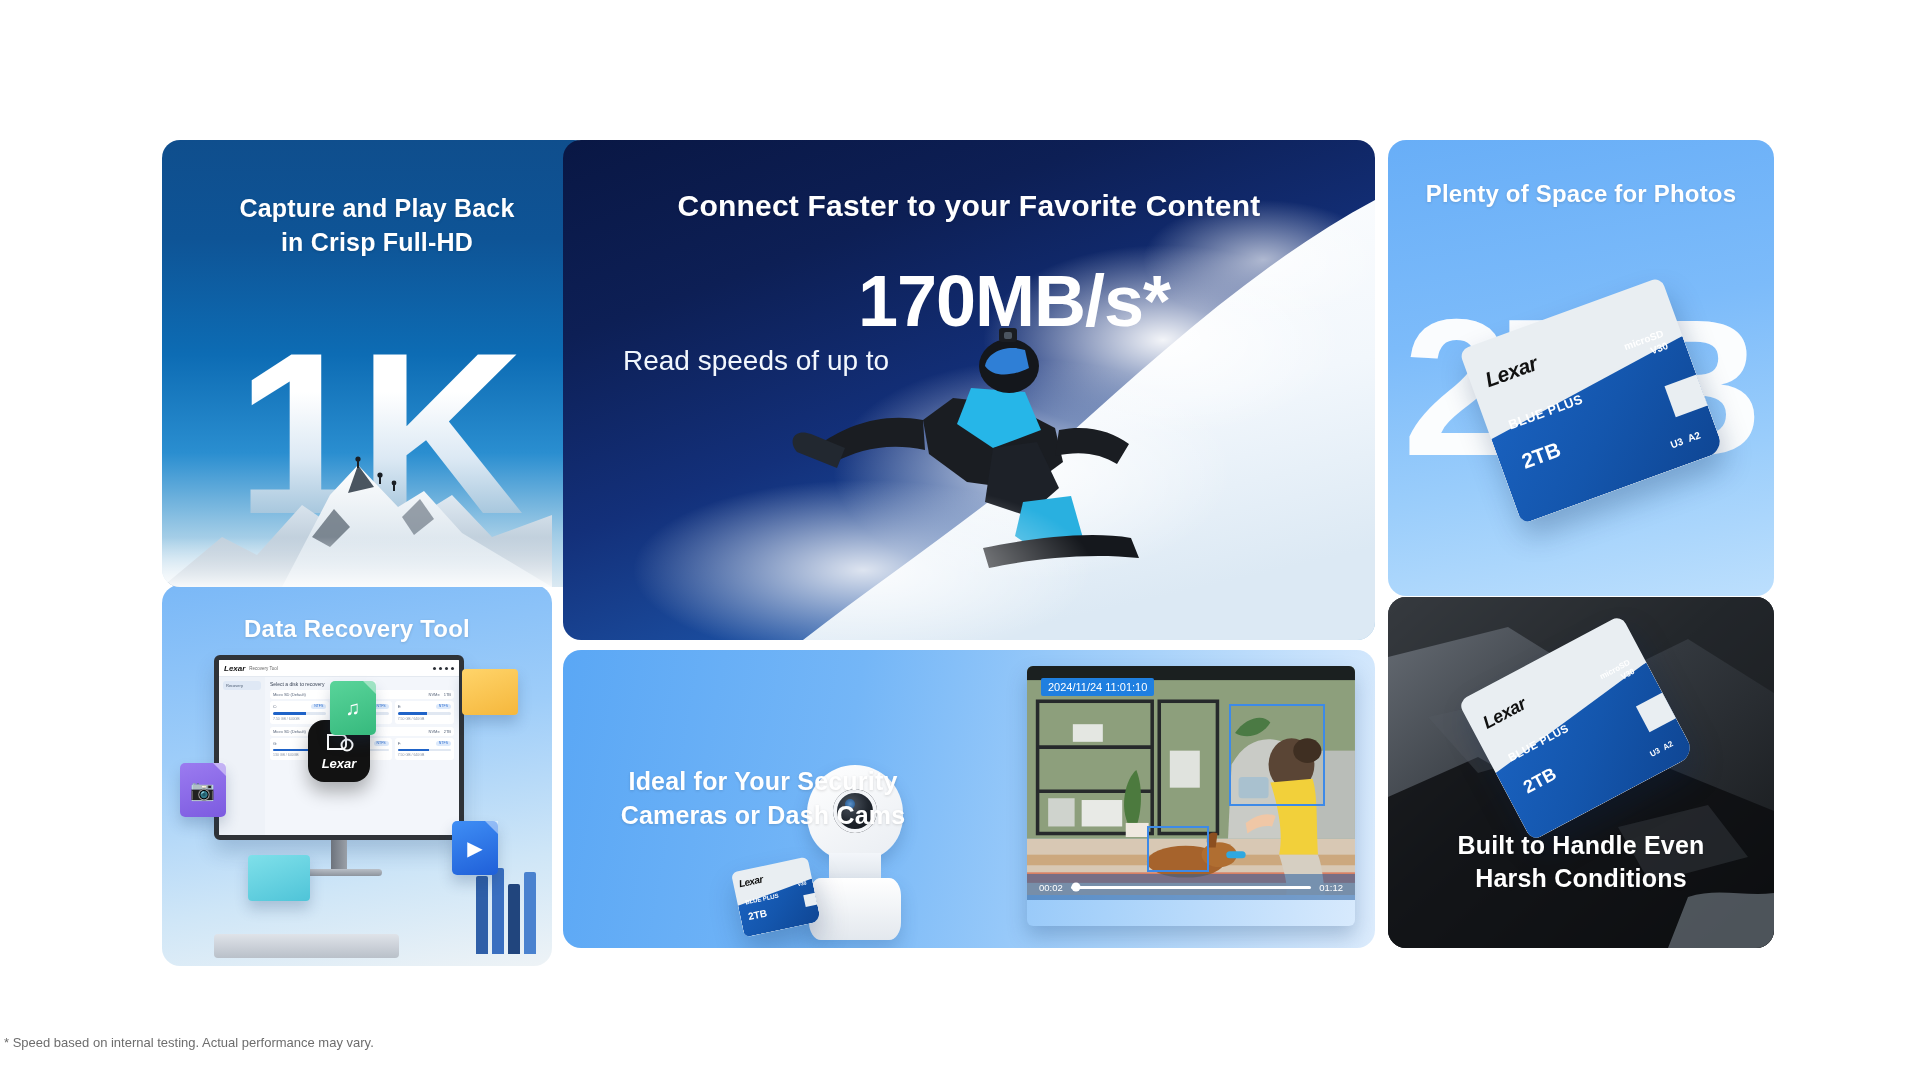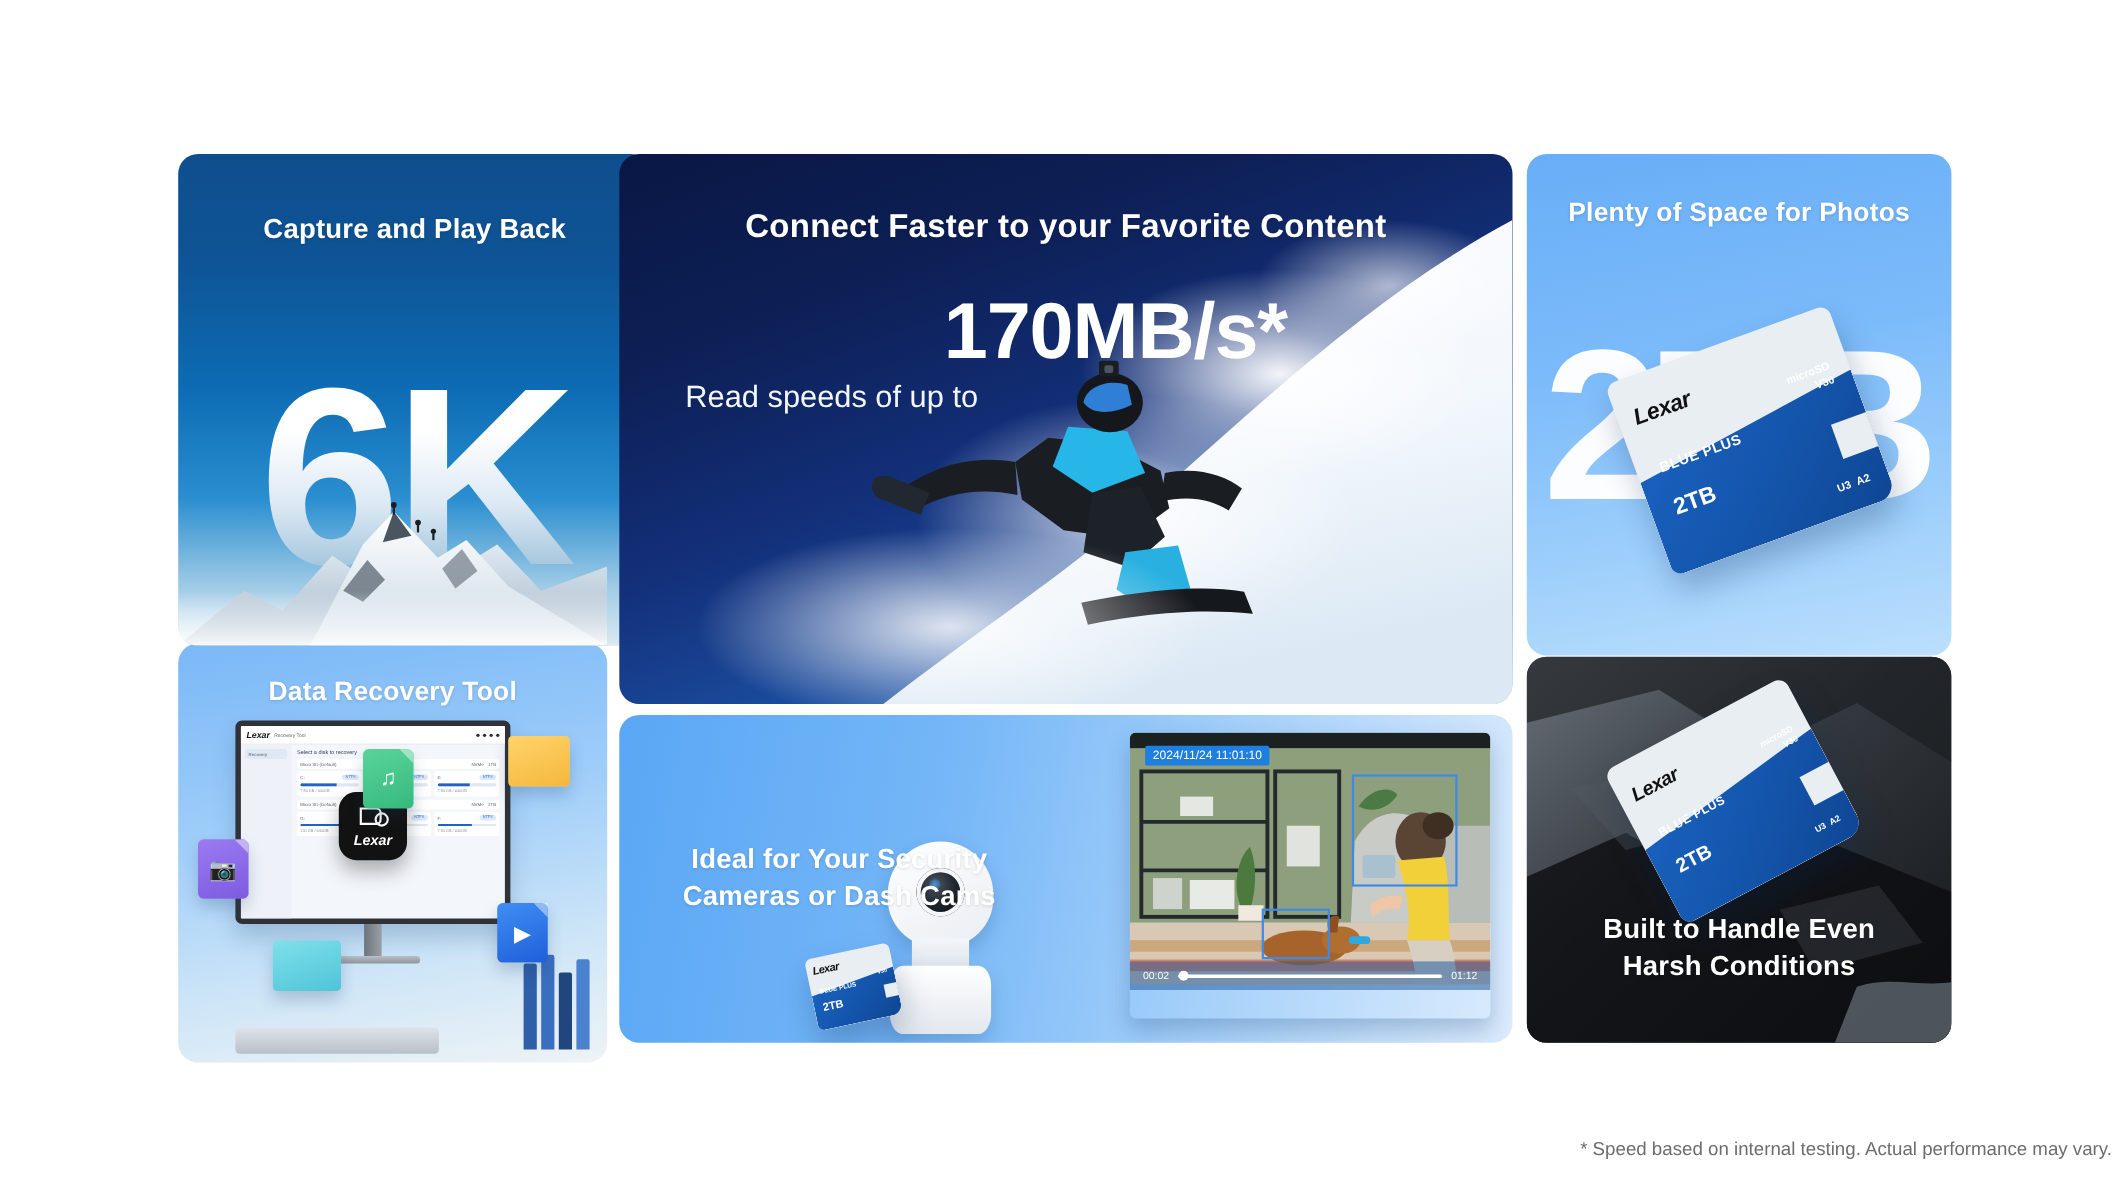--- a/index.html
+++ b/index.html
@@ -92,21 +92,21 @@
   
   #card-harsh{
     left:1388px; top:597px; width:386px; height:351px;
     background:radial-gradient(120% 110% at 55% 30%,#5a5f66 0%,#3b4046 30%,#24282d 60%,#16181b 100%);
   }
   #card-harsh .headline{ bottom:52px; top:auto; font-size:25px; }
 
   
   .footnote{
     position:absolute; left:4px; right:0; top:1035px;
-    text-align:right; color:#6d6d6d; font-size:17px;
+    text-align:left; color:#6d6d6d; font-size:13px;
   }
 
   
   .sd{
     position:relative; width:100%; height:100%;
     border-radius:10px 10px 16px 10px;
     background:#e9eef2;
     box-shadow:0 16px 28px rgba(10,40,80,.26);
     overflow:hidden;
   }
@@ -213,22 +213,23 @@
   #card-harsh .sd-wrap{ left:96px; top:52px; width:185px; height:158px; transform:rotate(-28deg); }
 </style>
 </head>
 <body>
 
 <div class="page">
 
   <div class="card" id="card-4k">
     <div class="headline">
       <div>Capture and Play Back</div>
-    </div>
-    <div class="k4-text">6K</div>
+      <div>in Crisp Full-HD</div>
+    </div>
+    <div class="k4-text">1K</div>
     <svg class="mountain" viewBox="0 0 390 200" preserveAspectRatio="none">
       <defs>
         <linearGradient id="mg1" x1="0" y1="0" x2="0" y2="1">
           <stop offset="0" stop-color="#ffffff"></stop>
             <stop offset="1" stop-color="#c9d8e4"></stop>
         </linearGradient>
         <linearGradient id="mg2" x1="0" y1="0" x2="0" y2="1">
           <stop offset="0" stop-color="#e8f0f7"></stop>
             <stop offset="1" stop-color="#9fb4c6"></stop>
         </linearGradient>

